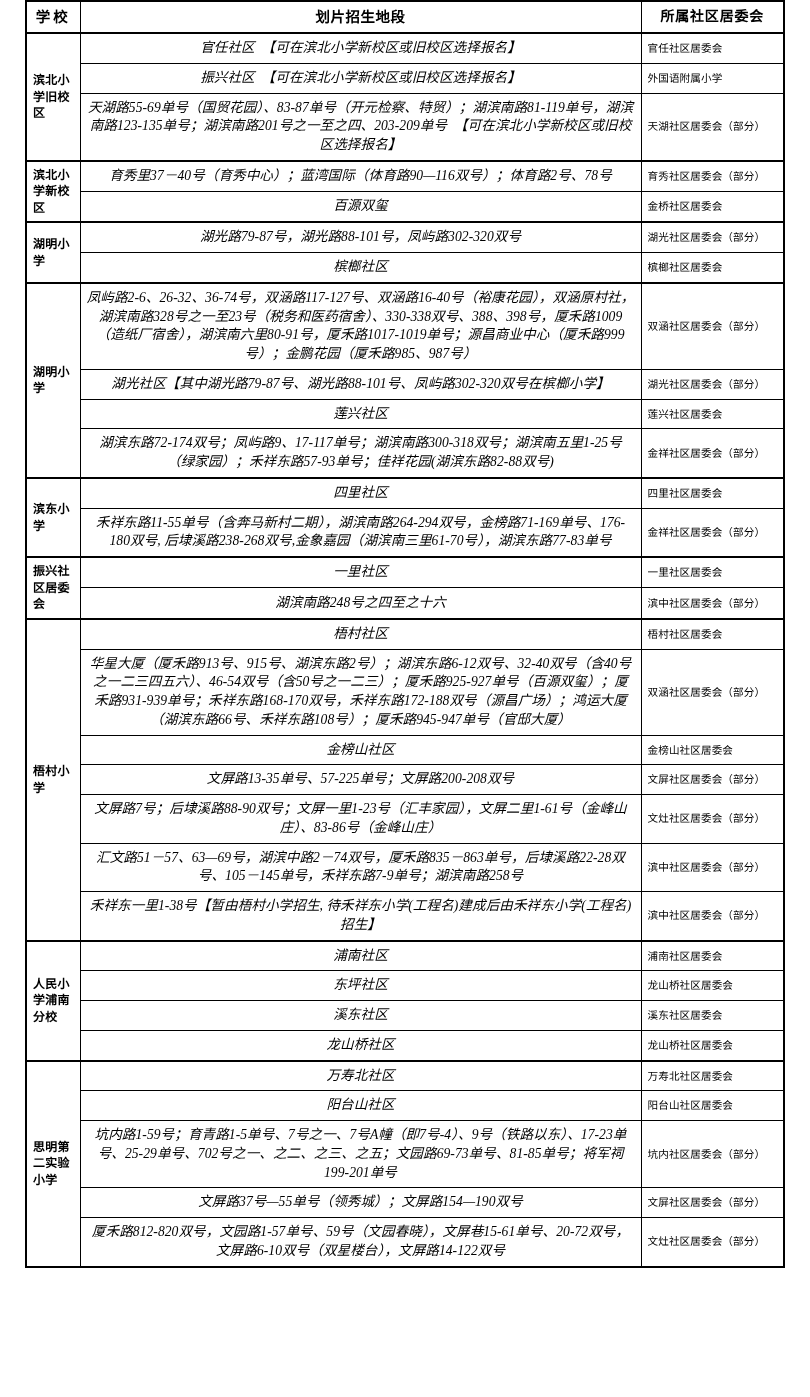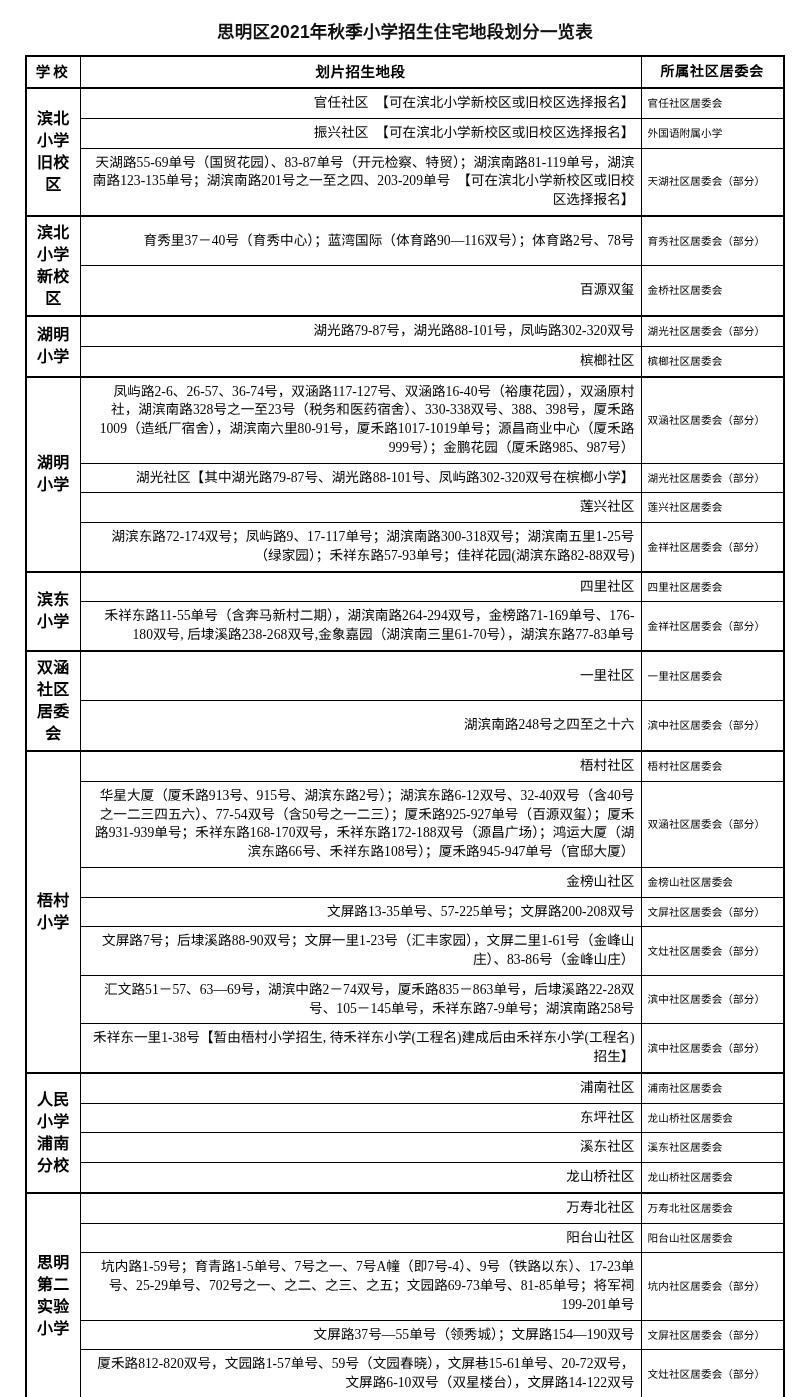--- a/index.html
+++ b/index.html
@@ -57,53 +57,52 @@
     text-align: center;
     padding: 9px 4px;
     letter-spacing: 0.5px;
   }
   th.h-school { letter-spacing: 3px; }
   th.h-comm   { letter-spacing: 0.8px; font-size: 14px; }
 
   td.school-cell {
     font-family: "Liberation Sans", "DejaVu Sans", sans-serif;
     font-weight: bold;
-    font-size: 16px;
-    text-align: center;
+    font-size: 12px;
     line-height: 1.46;
     padding: 4px 1px;
     letter-spacing: 0.2px;
     word-break: break-all;
   }
   td.zone-cell {
     font-size: 13.6px;
-    text-align: right;
+    text-align: center;
     line-height: 1.52;
     padding: 6px 7px 6px 8px;
     letter-spacing: 0.05px;
+    font-style: italic;
   }
   td.comm-cell {
     font-family: "Liberation Sans", "DejaVu Sans", sans-serif;
     font-size: 10.6px;
     text-align: left;
     padding: 5px 4px 5px 6px;
     line-height: 1.4;
     letter-spacing: 0.1px;
   }
   tr.sec-start > td { border-top: 2.2px solid #000000; }
   tbody tr:last-child > td { border-bottom: 2.2px solid #000000; }
   td.school-cell { border-right: 1.6px solid #000000; }
   td.comm-cell { border-left: 1.6px solid #000000; }
 </style>
 </head>
 <body>
 
 <div class="page">
 
-  <div class="doc-title">思明区2021年秋季小学招生住宅地段划分一览表</div>
 
   <table class="grid">
     <colgroup>
       <col class="c-school">
       <col class="c-zone">
       <col class="c-comm">
     </colgroup>
     <thead>
       <tr>
         <th class="h-school">学校</th>
@@ -138,21 +137,21 @@
           <td class="school-cell" rowspan="2">湖明小学</td>
           <td class="zone-cell">湖光路79-87号，湖光路88-101号，凤屿路302-320双号</td>
           <td class="comm-cell">湖光社区居委会（部分）</td>
         </tr>
         <tr>
           <td class="zone-cell">槟榔社区</td>
           <td class="comm-cell">槟榔社区居委会</td>
         </tr>
         <tr class="sec-start">
           <td class="school-cell" rowspan="4">湖明小学</td>
-          <td class="zone-cell">凤屿路2-6、26-57、36-74号，双涵路117-127号、双涵路16-40号（裕康花园），双涵原村社，湖滨南路328号之一至23号（税务和医药宿舍）、330-338双号、388、398号，厦禾路1009（造纸厂宿舍），湖滨南六里80-91号，厦禾路1017-1019单号；源昌商业中心（厦禾路999号）；金鹏花园（厦禾路985、987号）</td>
+          <td class="zone-cell">凤屿路2-6、26-32、36-74号，双涵路117-127号、双涵路16-40号（裕康花园），双涵原村社，湖滨南路328号之一至23号（税务和医药宿舍）、330-338双号、388、398号，厦禾路1009（造纸厂宿舍），湖滨南六里80-91号，厦禾路1017-1019单号；源昌商业中心（厦禾路999号）；金鹏花园（厦禾路985、987号）</td>
           <td class="comm-cell">双涵社区居委会（部分）</td>
         </tr>
         <tr>
           <td class="zone-cell">湖光社区【其中湖光路79-87号、湖光路88-101号、凤屿路302-320双号在槟榔小学】</td>
           <td class="comm-cell">湖光社区居委会（部分）</td>
         </tr>
         <tr>
           <td class="zone-cell">莲兴社区</td>
           <td class="comm-cell">莲兴社区居委会</td>
         </tr>
@@ -163,35 +162,35 @@
         <tr class="sec-start">
           <td class="school-cell" rowspan="2">滨东小学</td>
           <td class="zone-cell">四里社区</td>
           <td class="comm-cell">四里社区居委会</td>
         </tr>
         <tr>
           <td class="zone-cell">禾祥东路11-55单号（含奔马新村二期），湖滨南路264-294双号，金榜路71-169单号、176-180双号, 后埭溪路238-268双号,金象嘉园（湖滨南三里61-70号），湖滨东路77-83单号</td>
           <td class="comm-cell">金祥社区居委会（部分）</td>
         </tr>
         <tr class="sec-start">
-          <td class="school-cell" rowspan="2">双涵社区居委会</td>
+          <td class="school-cell" rowspan="2">振兴社区居委会</td>
           <td class="zone-cell">一里社区</td>
           <td class="comm-cell">一里社区居委会</td>
         </tr>
         <tr>
           <td class="zone-cell">湖滨南路248号之四至之十六</td>
           <td class="comm-cell">滨中社区居委会（部分）</td>
         </tr>
         <tr class="sec-start">
           <td class="school-cell" rowspan="7">梧村小学</td>
           <td class="zone-cell">梧村社区</td>
           <td class="comm-cell">梧村社区居委会</td>
         </tr>
         <tr>
-          <td class="zone-cell">华星大厦（厦禾路913号、915号、湖滨东路2号）；湖滨东路6-12双号、32-40双号（含40号之一二三四五六）、77-54双号（含50号之一二三）；厦禾路925-927单号（百源双玺）；厦禾路931-939单号；禾祥东路168-170双号，禾祥东路172-188双号（源昌广场）；鸿运大厦（湖滨东路66号、禾祥东路108号）；厦禾路945-947单号（官邸大厦）</td>
+          <td class="zone-cell">华星大厦（厦禾路913号、915号、湖滨东路2号）；湖滨东路6-12双号、32-40双号（含40号之一二三四五六）、46-54双号（含50号之一二三）；厦禾路925-927单号（百源双玺）；厦禾路931-939单号；禾祥东路168-170双号，禾祥东路172-188双号（源昌广场）；鸿运大厦（湖滨东路66号、禾祥东路108号）；厦禾路945-947单号（官邸大厦）</td>
           <td class="comm-cell">双涵社区居委会（部分）</td>
         </tr>
         <tr>
           <td class="zone-cell">金榜山社区</td>
           <td class="comm-cell">金榜山社区居委会</td>
         </tr>
         <tr>
           <td class="zone-cell">文屏路13-35单号、57-225单号；文屏路200-208双号</td>
           <td class="comm-cell">文屏社区居委会（部分）</td>
         </tr>

